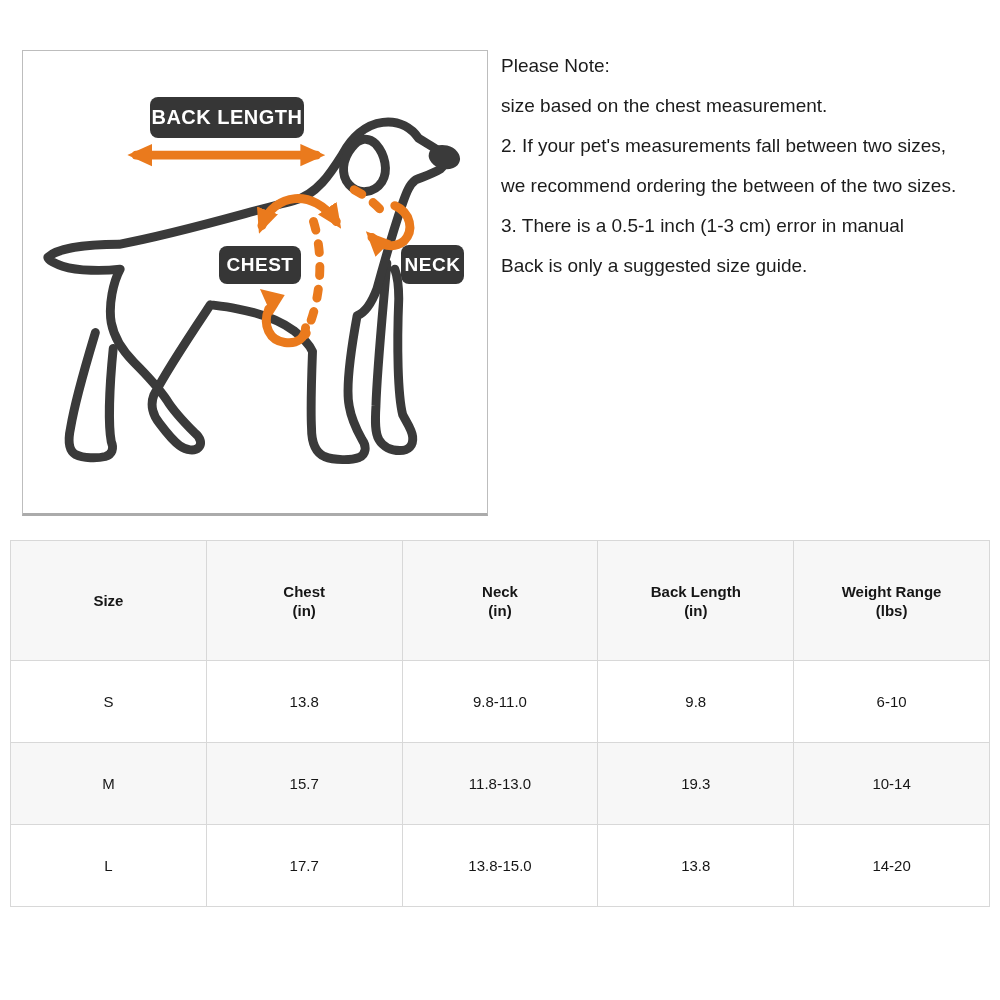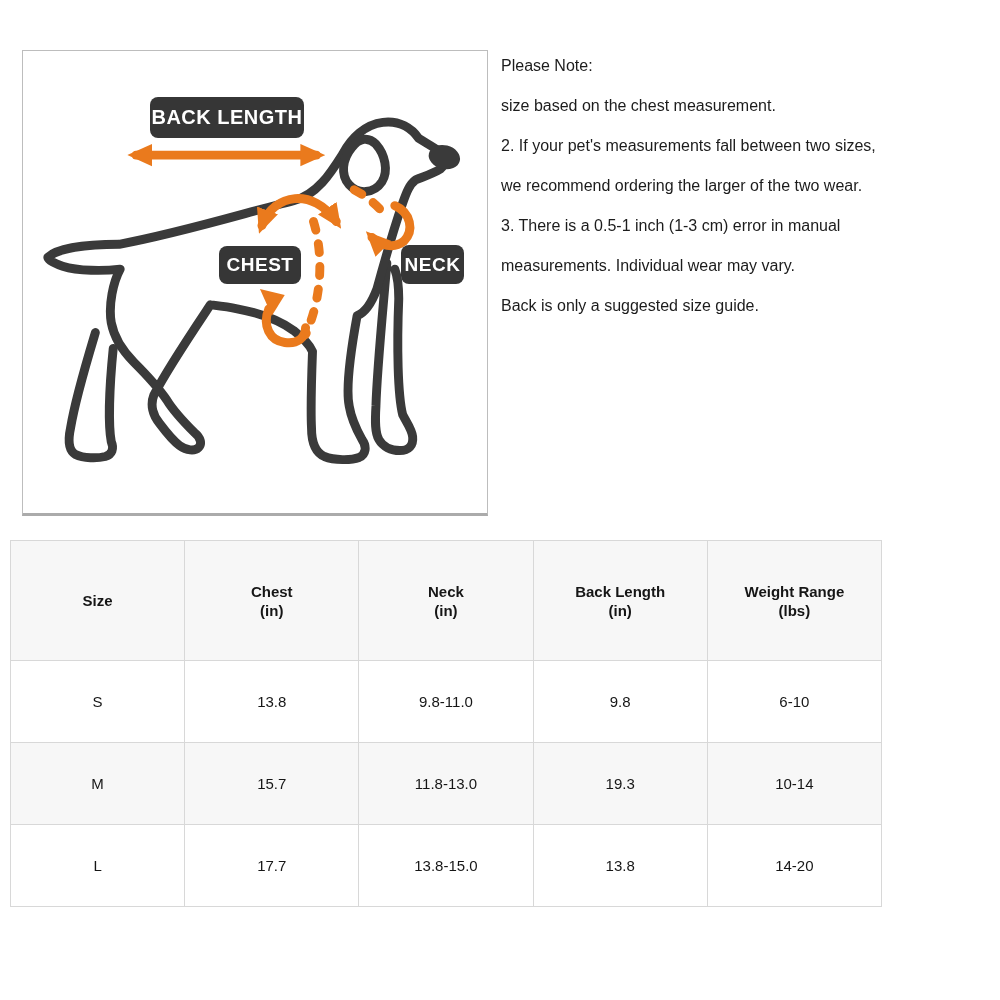--- a/index.html
+++ b/index.html
@@ -32,25 +32,25 @@
   .tag.neck{left:378px;top:194px;width:63px;height:39px;font-size:19px;}
   .dogfill{fill:#ffffff;stroke:var(--dog-outline);stroke-width:9;stroke-linecap:round;stroke-linejoin:round;}
   .dogsolid{fill:var(--dog-outline);stroke:none;}
   .orange{fill:none;stroke:var(--accent);stroke-width:9;stroke-linecap:round;stroke-linejoin:round;}
   .orange-dash{stroke-dasharray:9 14;}
   .orange-fill{fill:var(--accent);stroke:none;}
   marker path{fill:var(--accent);}
 
   
   .notes{position:absolute;left:501px;top:46px;width:495px;}
-  .note-line{font-size:16px;line-height:40px;white-space:nowrap;color:var(--text-color);}
+  .note-line{font-size:19px;line-height:40px;white-space:nowrap;color:var(--text-color);}
 
   
   table.size-chart{
-    position:absolute;left:10px;top:540px;width:872px;
+    position:absolute;left:10px;top:540px;width:980px;
     border-collapse:collapse;table-layout:fixed;
   }
   table.size-chart th,table.size-chart td{
     border:1px solid var(--table-border);
     text-align:center;vertical-align:middle;
     font-size:15px;color:#161616;
   }
   table.size-chart thead th{
     height:120px;background:var(--stripe-bg);
     font-weight:bold;line-height:19px;
@@ -135,25 +135,24 @@
   <div class="notes">
 
       <div class="note-line">Please Note:</div>
 
 
 
       <div class="note-line">size based on the chest measurement.</div>
 
       <div class="note-line">2. If your pet's measurements fall between two sizes,</div>
 
-      <div class="note-line">we recommend ordering the larger of the two wear.</div>
+      <div class="note-line">we recommend ordering the between of the two sizes.</div>
 
       <div class="note-line">3. There is a 0.5-1 inch (1-3 cm) error in manual</div>
 
-      <div class="note-line">measurements. Individual wear may vary.</div>
 
       <div class="note-line">Back is only a suggested size guide.</div>
     </div>
 
   <table class="size-chart">
     <thead>
       <tr>
           <th>
             <div>Size</div>
           </th>

